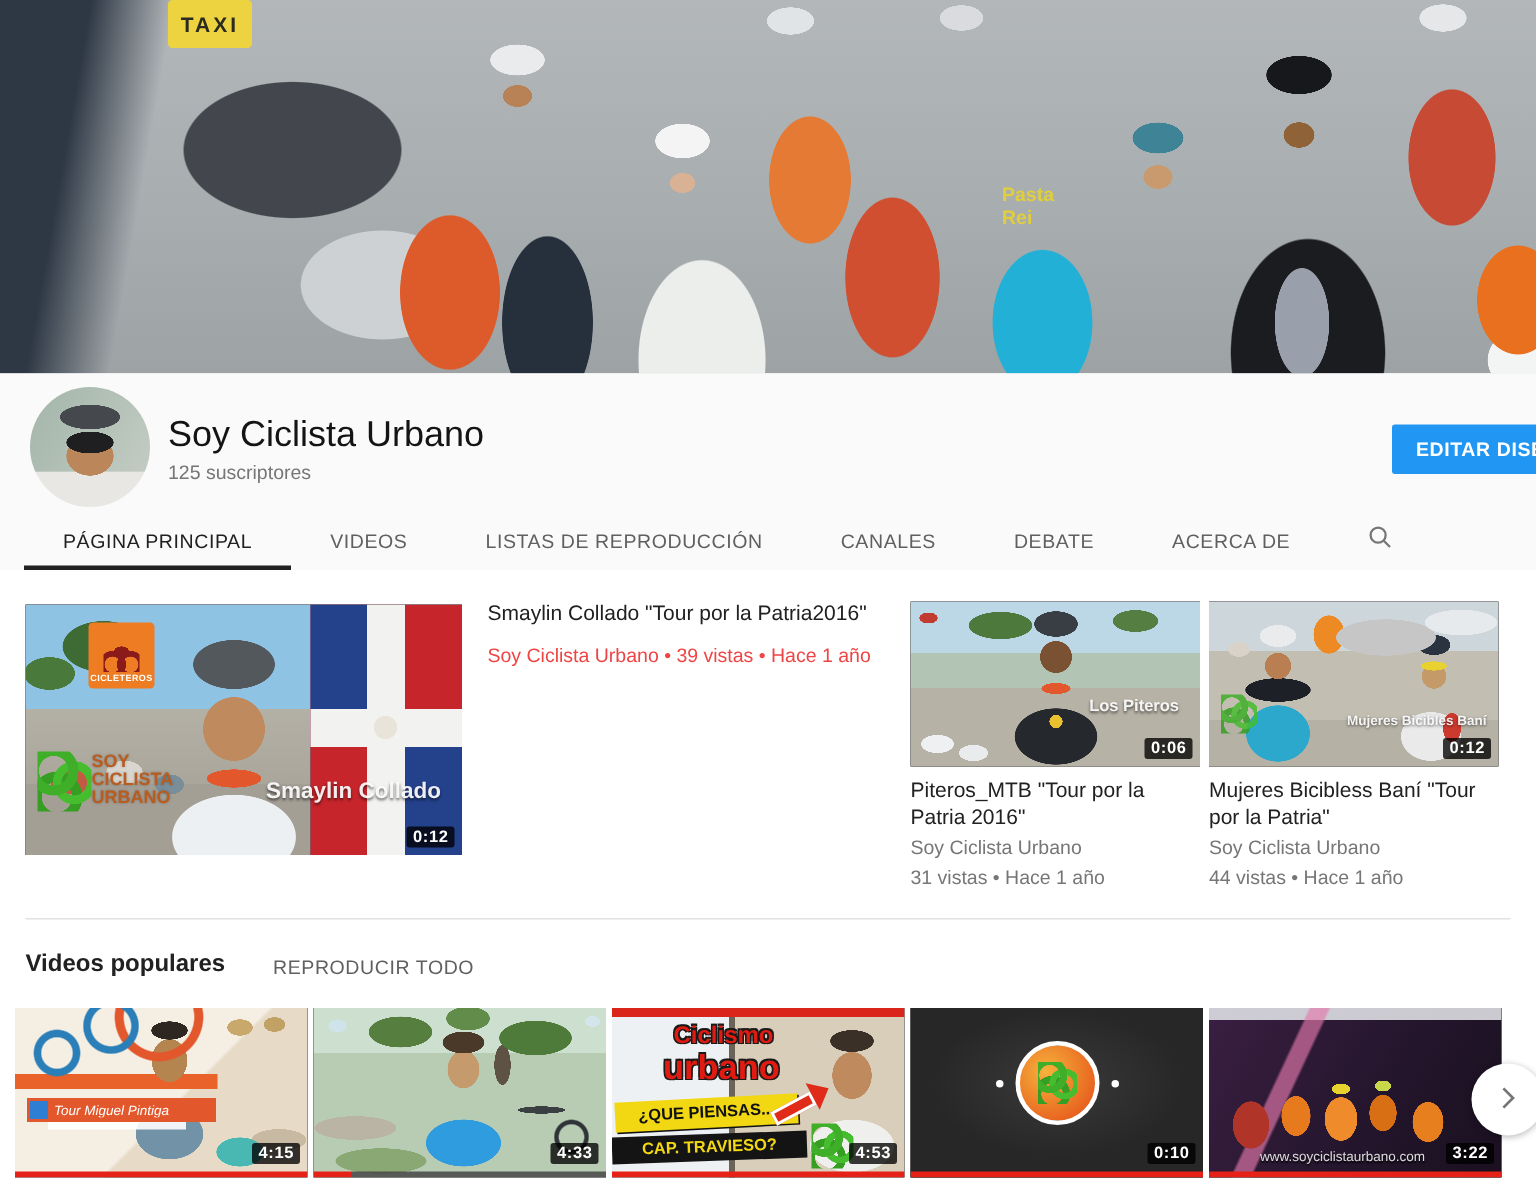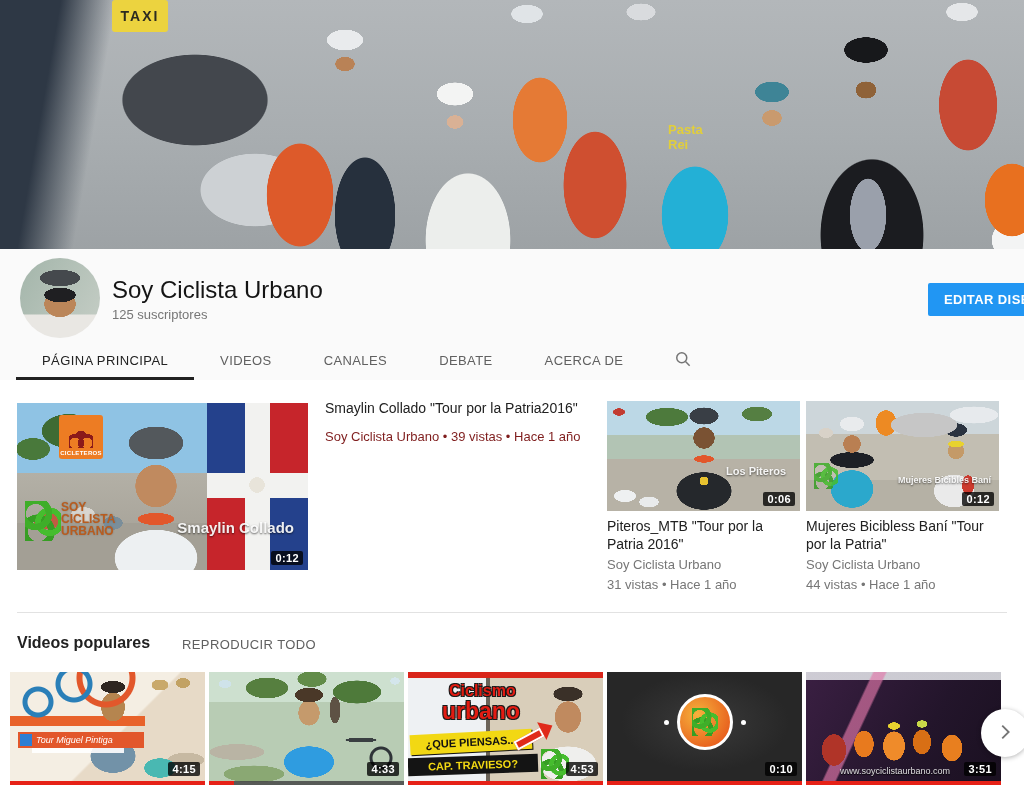--- a/index.html
+++ b/index.html
@@ -140,21 +140,21 @@
   .feat-watermark .chain { width:36px; height:40px; }
   .feat-watermark .wm-text {
     width:74px; font-size:12px; line-height:12px; font-weight:bold; color:#b85c1f;
     text-shadow:0 0 2px rgba(0,0,0,.25);
   }
   .feat-name {
     position:absolute; right:14px; bottom:34px; color:#fff; font-size:15px; font-weight:bold;
     text-shadow:0 1px 3px rgba(0,0,0,.7);
   }
   .feat-title { position:absolute; left:325px; top:400px; width:280px; font-size:14px; font-weight:500; color:#212121; cursor:pointer; }
-  .feat-meta { position:absolute; left:325px; top:429px; width:280px; font-size:13px; color:#7f1d1d; }
+  .feat-meta { position:absolute; left:325px; top:429px; width:280px; font-size:13px; color:#ef4444; }
   
   .side-thumb-1 { left:607px; top:401px; width:193px; height:110px; }
   .side-thumb-2 { left:806px; top:401px; width:193px; height:110px; }
   .pit-art {
     background-image:
       radial-gradient(ellipse 35px 15px at 60px 16px,#4d7a3c 60%,transparent 61%),
       radial-gradient(ellipse 25px 12px at 150px 13px,#557f42 60%,transparent 61%),
       radial-gradient(ellipse 10px 6px at 12px 11px,#c23b30 60%,transparent 61%),
       radial-gradient(ellipse 24px 14px at 97px 15px,#393e45 60%,transparent 61%),
       radial-gradient(ellipse 17px 17px at 97px 37px,#7a5233 62%,transparent 63%),
@@ -299,20 +299,21 @@
 
   <div class="header-strip"></div>
   <div class="avatar"></div>
   <div class="channel-name">Soy Ciclista Urbano</div>
   <div class="channel-subs">125 suscriptores</div>
   <button class="edit-btn">EDITAR DISEÑO</button>
 
   <div class="tabs">
     <div class="tab active">PÁGINA PRINCIPAL</div>
     <div class="tab">VIDEOS</div>
+    <div class="tab">LISTAS DE REPRODUCCIÓN</div>
     <div class="tab">CANALES</div>
     <div class="tab">DEBATE</div>
     <div class="tab">ACERCA DE</div>
     <div class="tab-search">
       <span>
         <svg width="20" height="20" viewBox="0 0 24 24" fill="none" stroke="#757575" stroke-width="1.8">
           <circle cx="10.5" cy="10.5" r="6"></circle>
             <line x1="15" y1="15" x2="20" y2="20"></line>
         </svg>
       </span>
@@ -392,21 +393,21 @@
     <div class="t4-circle">
       <span class="chain"></span>
     </div>
     <span class="dur" style="bottom:9px;">0:10</span>
     <div class="progress"></div>
   </div>
 
   <div class="thumb pop-thumb pt5">
     <div class="art"></div>
     <div class="t5-url">www.soyciclistaurbano.com</div>
-    <span class="dur" style="bottom:9px;">3:51</span>
+    <span class="dur" style="bottom:9px;">3:22</span>
     <div class="progress"></div>
   </div>
 
   <button class="next-btn">
     <span>
       <svg width="22" height="22" viewBox="0 0 24 24" fill="none" stroke="#757575" stroke-width="2">
         <polyline points="9,5 16,12 9,19"></polyline>
       </svg>
     </span>
   </button>

